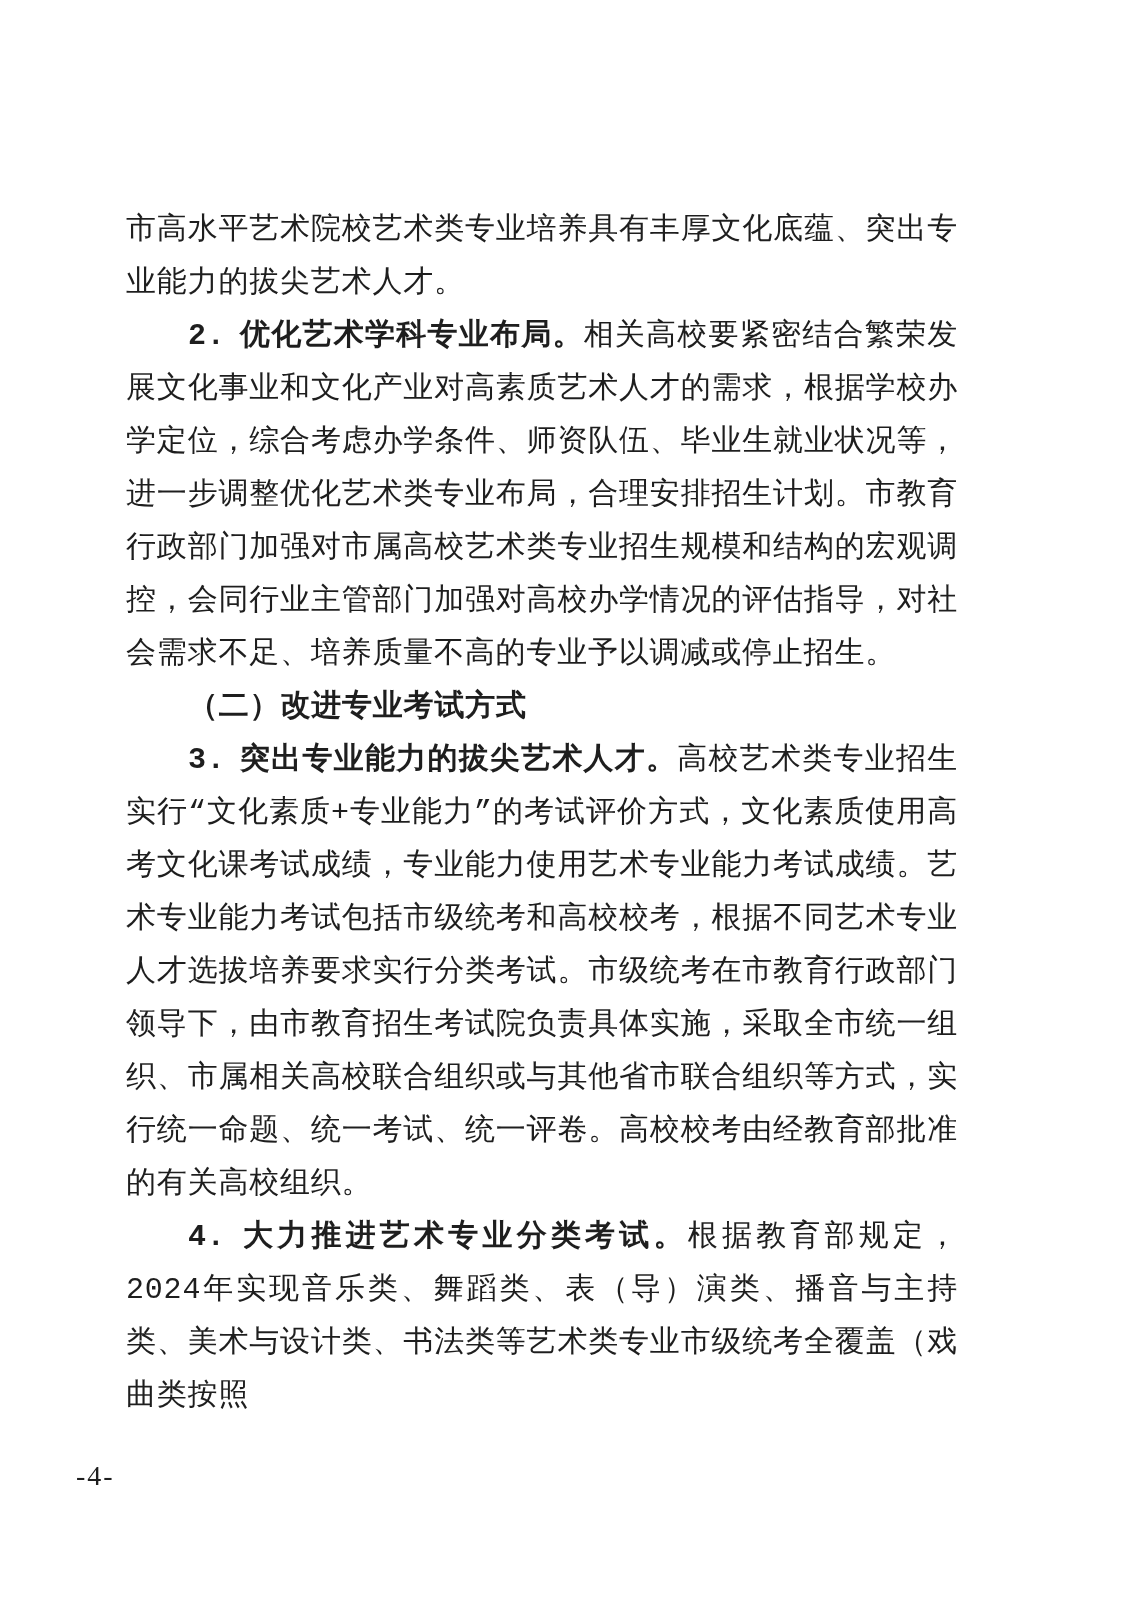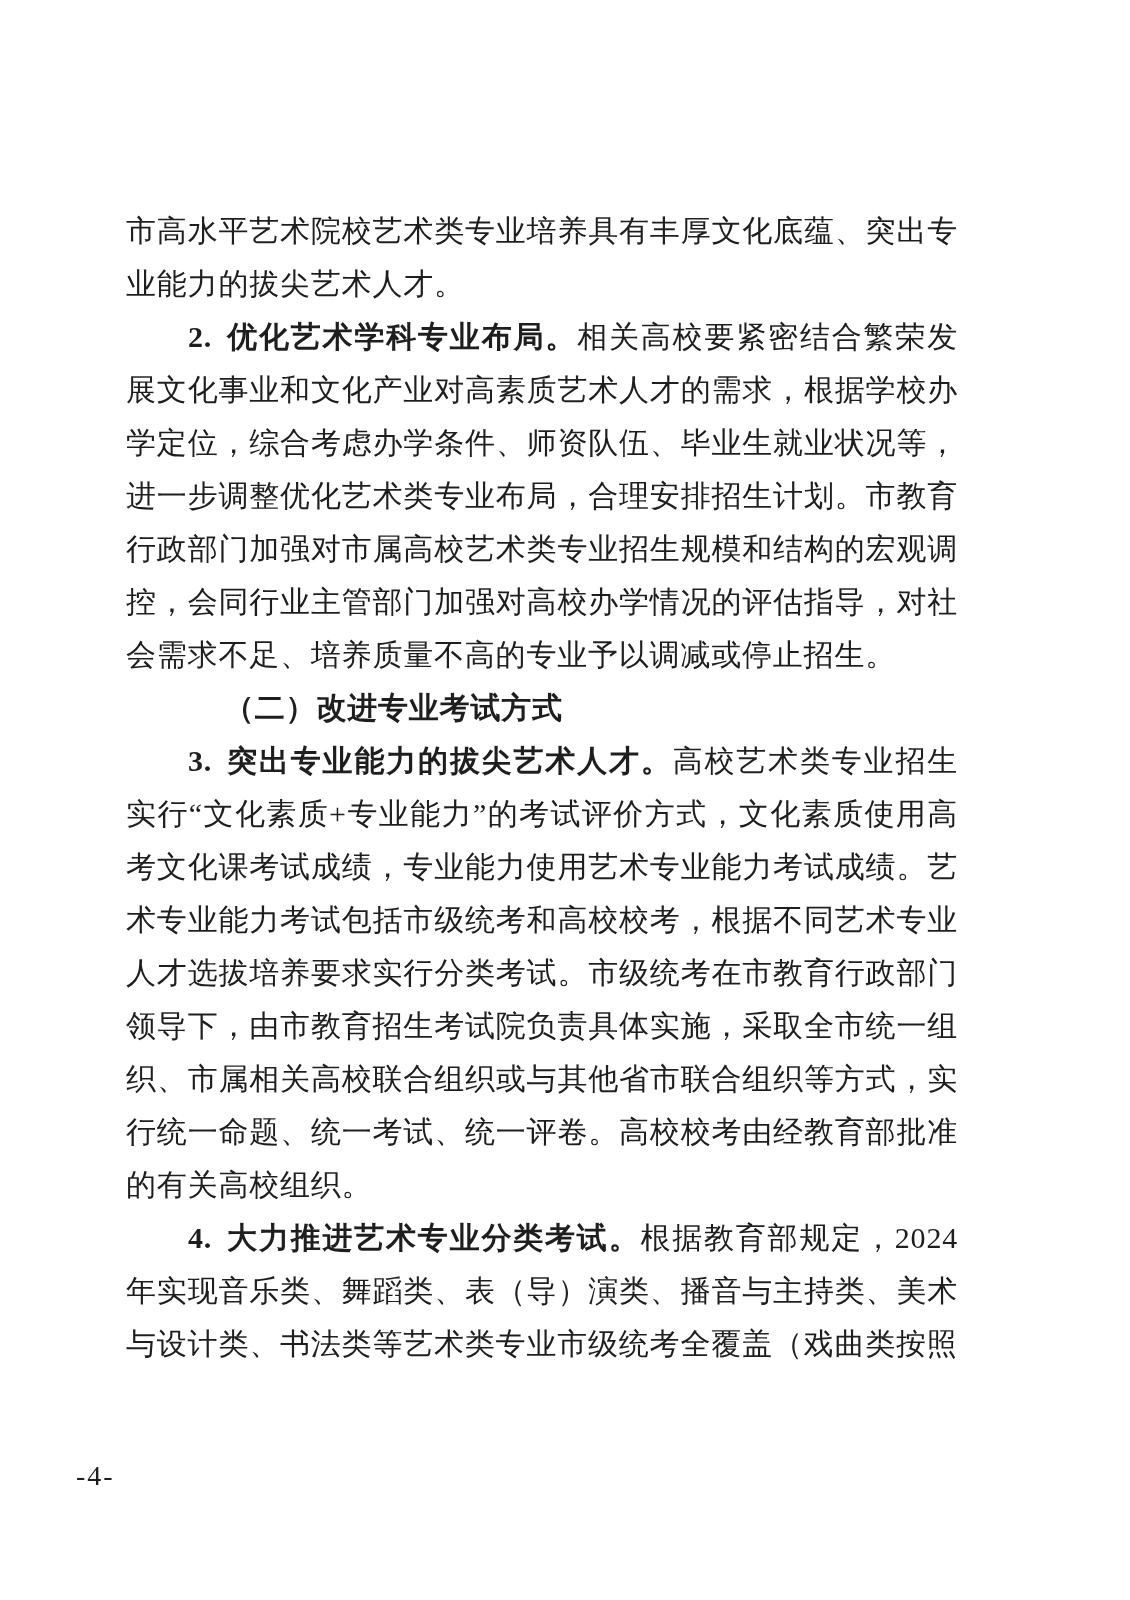--- a/index.html
+++ b/index.html
@@ -13,20 +13,21 @@
     position: relative;
     overflow: hidden;
     font-family: "Liberation Serif", "DejaVu Serif", serif;
     color: #1e1e1e;
   }
   .text-block {
     position: absolute;
     left: 126px;
     top: 204px;
     width: 832px;
+    font-family: Liberation Mono, monospace;
   }
   .para {
     margin: 0;
     font-size: 30px;
     line-height: 53px;
     letter-spacing: 0.8px;
     text-align: justify;
     text-justify: inter-character;
     word-break: normal;
   }
@@ -36,21 +37,20 @@
   .item-number {
     font-weight: 700;
     margin-right: 14px;
   }
   .item-title {
     font-weight: 700;
     margin-top: 16px;
   }
   .heading-text {
     font-weight: 700;
-    margin-left: 36px;
   }
   .page-number {
     position: absolute;
     left: 76px;
     top: 1460px;
     font-size: 28px;
     letter-spacing: 2px;
     color: #1e1e1e;
   }
 </style>

